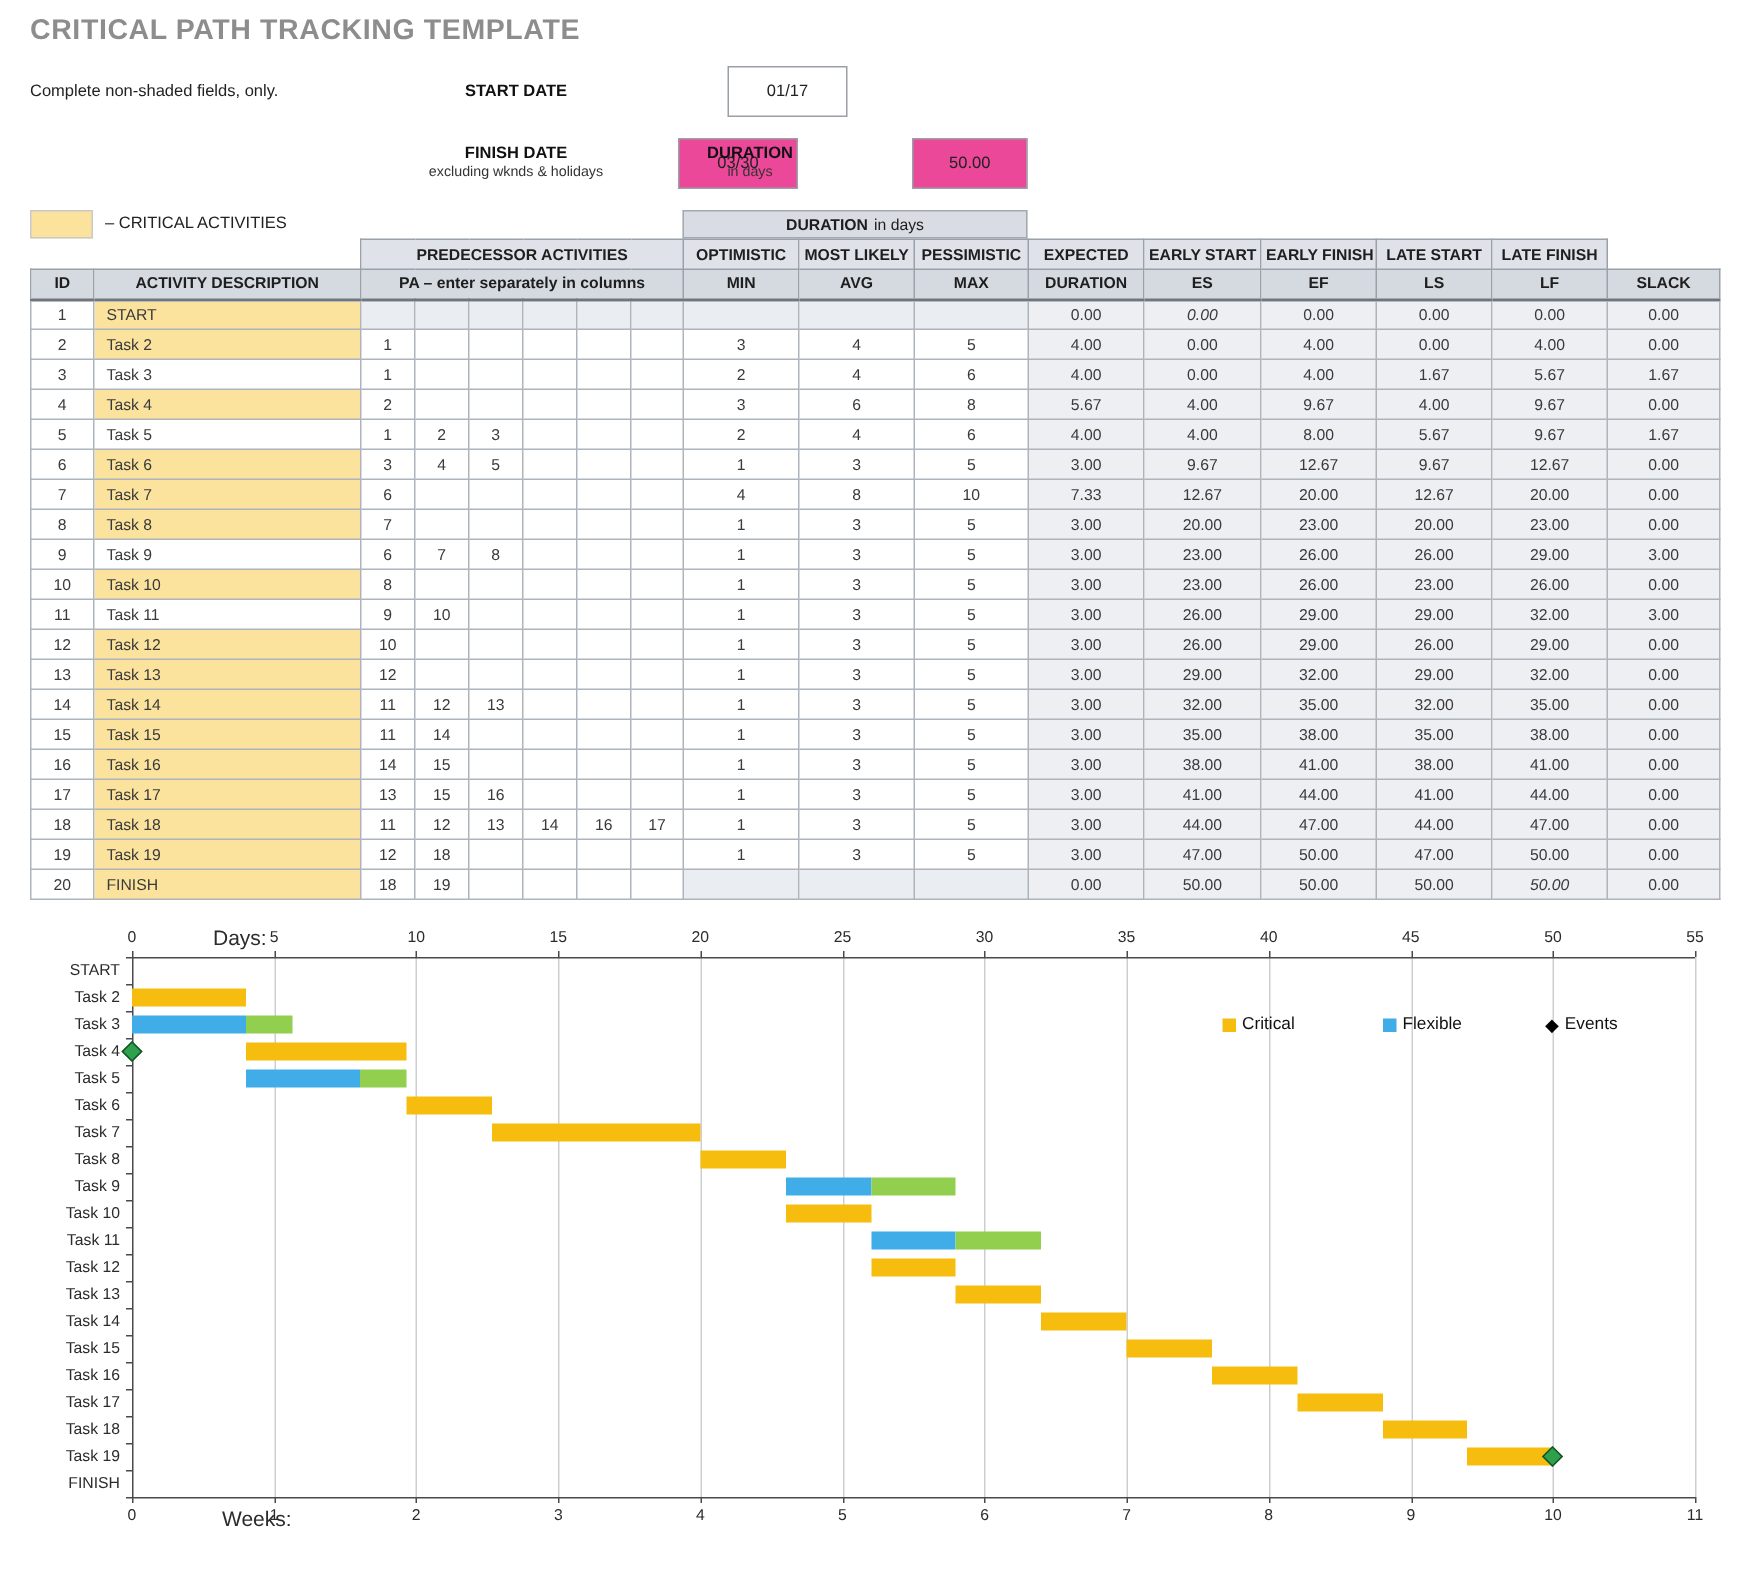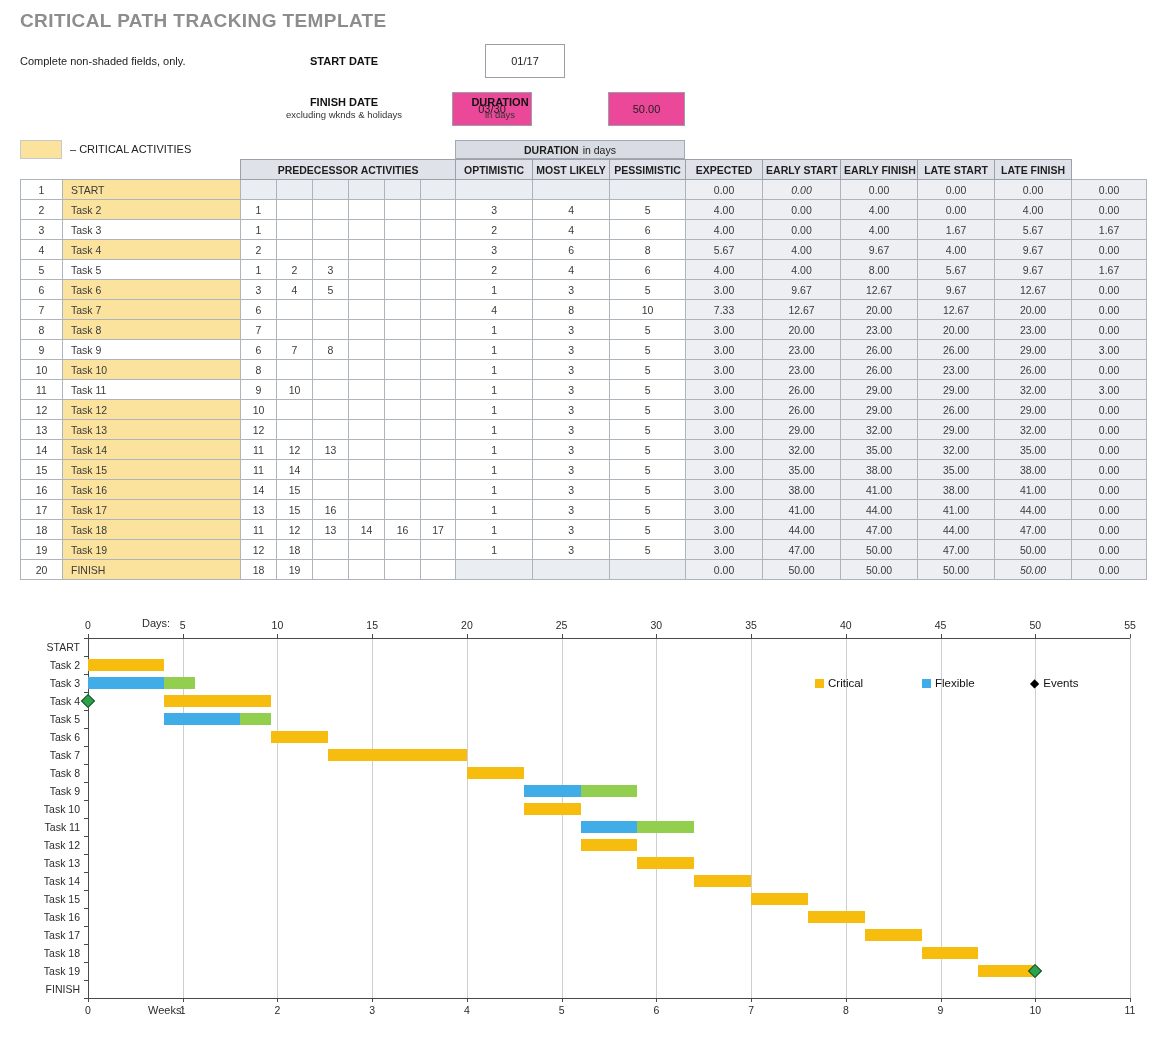--- a/index.html
+++ b/index.html
@@ -32,21 +32,21 @@
   td.mam{text-align:center;background:#fff;}
   td.calc{text-align:center;background:#edeff3;}
   td.shade{background:#eaedf1;}
   .it{font-style:italic;}
   
   #gantt{position:absolute;left:0;top:606px;width:1166px;height:442px;}
   .gl{position:absolute;width:1px;background:#cbcfd4;}
   .axis{position:absolute;background:#4a4a4a;}
   .tick{position:absolute;background:#4a4a4a;}
   .axlab{position:absolute;font-size:10.5px;color:#2b2b2b;transform:translateX(-50%);}
-  .axname{position:absolute;font-size:11px;color:#2b2b2b;padding-left:40px;}
+  .axname{position:absolute;font-size:14px;color:#2b2b2b;padding-left:40px;}
   .rowlab{position:absolute;width:70px;left:10px;text-align:right;font-size:10.5px;color:#2b2b2b;height:18px;line-height:18px;}
   .bar{position:absolute;height:12px;}
   .diamond{position:absolute;width:10px;height:10px;transform:translate(-50%,-50%) rotate(45deg);
            background:#2fa14d;border:1.5px solid #145326;box-sizing:border-box;}
   .litem{position:absolute;font-size:11.5px;color:#111;display:flex;align-items:center;gap:4px;height:14px;}
   .lsw{width:9px;height:9px;display:inline-block;}
   .ldi{font-size:12px;line-height:9px;color:#000;}
 </style>
 </head>
 <body>
@@ -104,20 +104,34 @@
     <td colspan="6">PREDECESSOR ACTIVITIES</td>
     <td>OPTIMISTIC</td>
     <td>MOST LIKELY</td>
     <td>PESSIMISTIC</td>
     <td>EXPECTED</td>
     <td>EARLY START</td>
     <td>EARLY FINISH</td>
     <td>LATE START</td>
     <td>LATE FINISH</td>
     <td class="blank"></td>
+  </tr>
+  <tr class="h2">
+    <td>ID</td>
+    <td>ACTIVITY DESCRIPTION</td>
+    <td colspan="6">PA  –  enter separately in columns</td>
+    <td>MIN</td>
+    <td>AVG</td>
+    <td>MAX</td>
+    <td>DURATION</td>
+    <td>ES</td>
+    <td>EF</td>
+    <td>LS</td>
+    <td>LF</td>
+    <td>SLACK</td>
   </tr>
   </tbody>
     <tbody id="tbody">
       <tr>
         <td class="idc">1</td>
         <td class="act critical">START</td>
         <td class="pa shade"></td>
         <td class="pa shade"></td>
         <td class="pa shade"></td>
         <td class="pa shade"></td>

